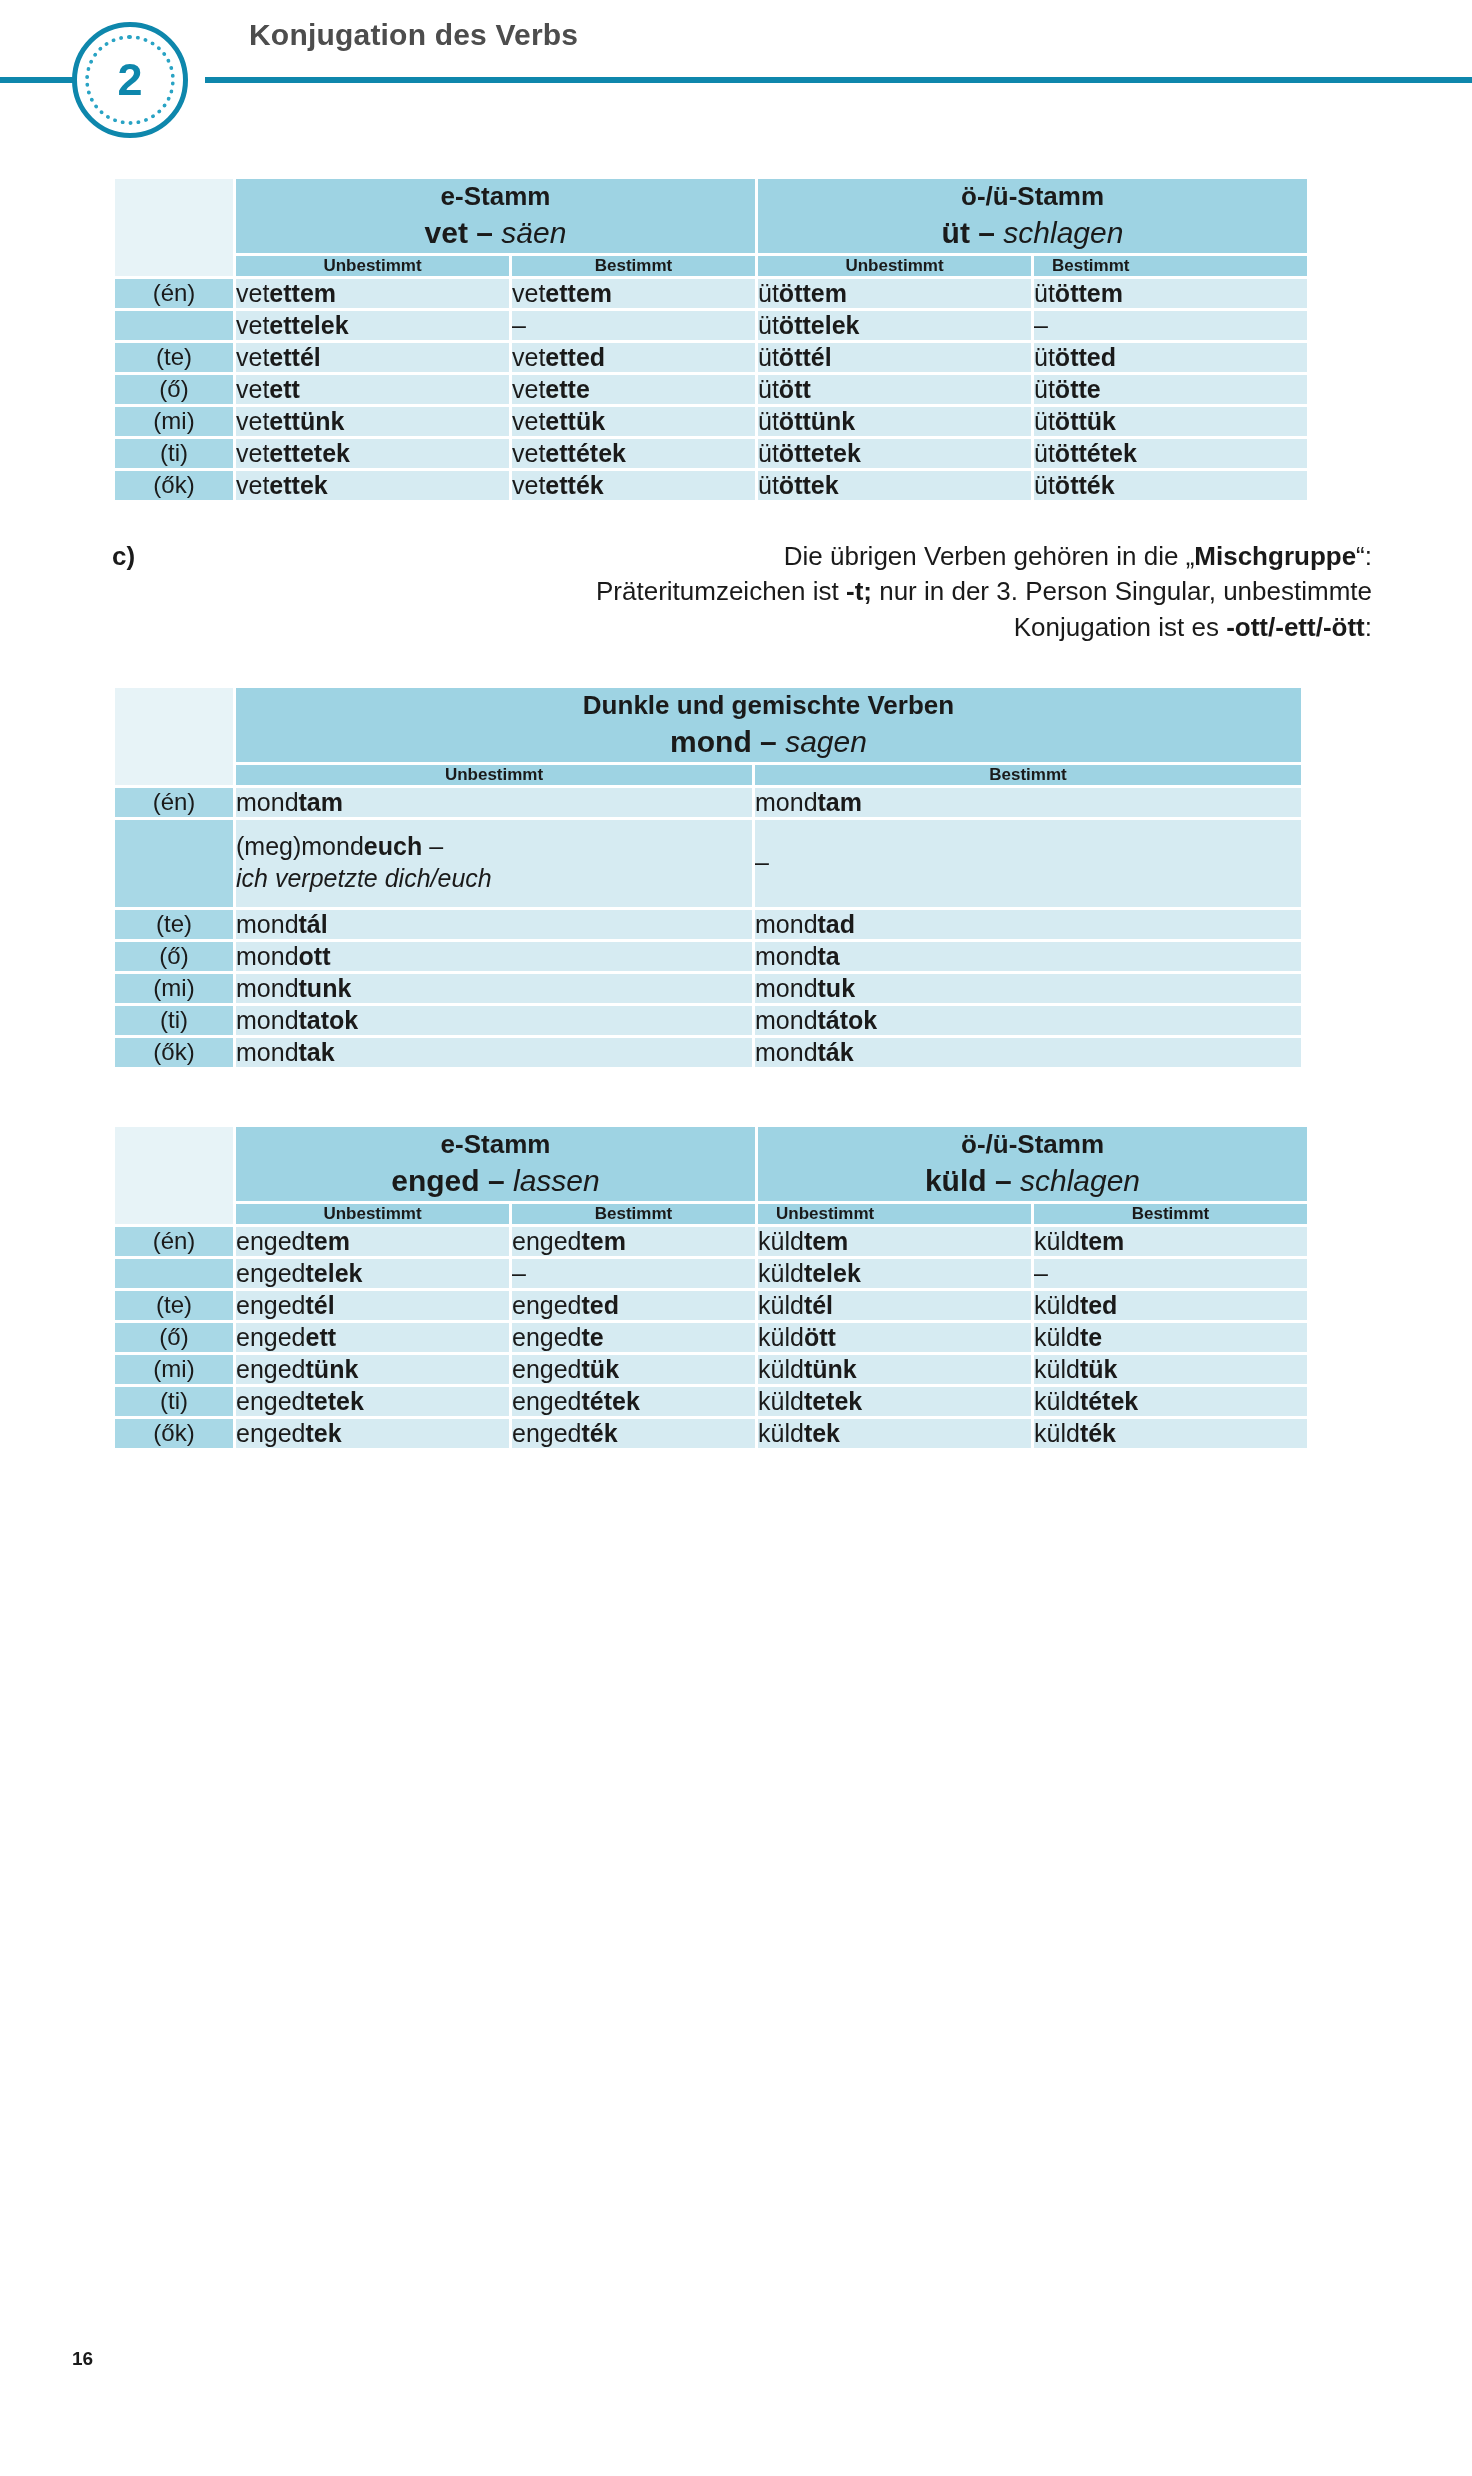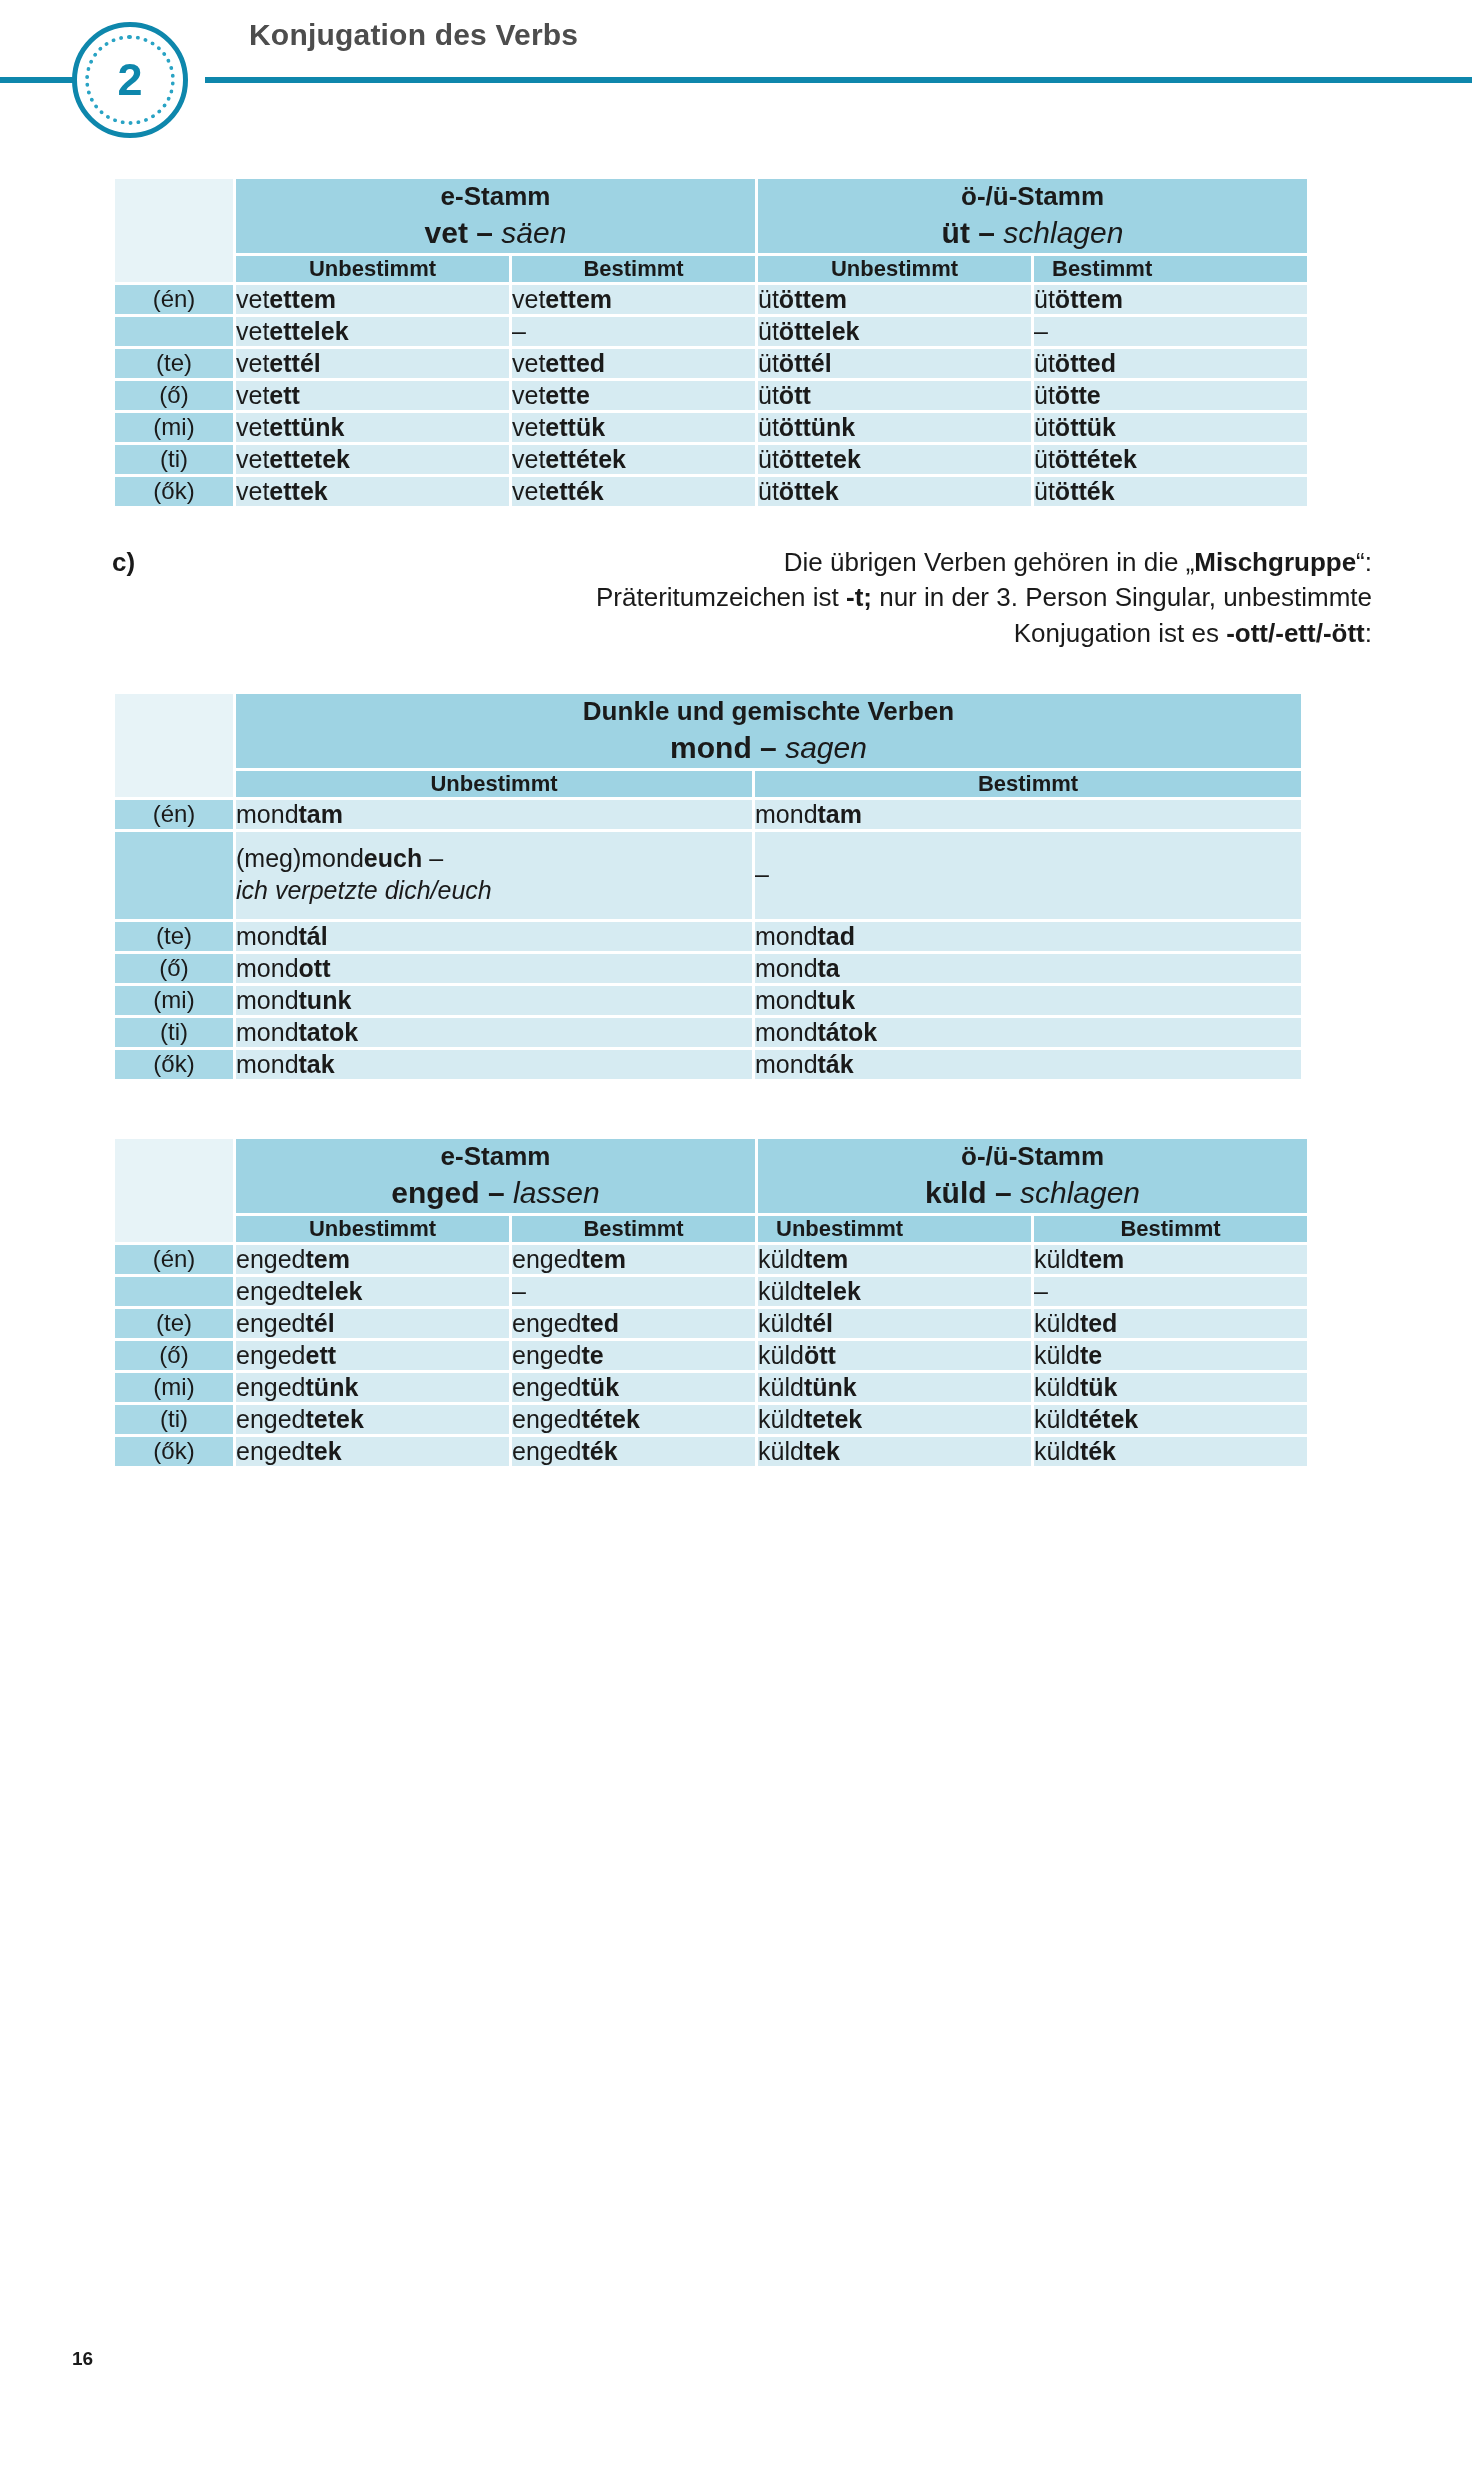--- a/index.html
+++ b/index.html
@@ -125,21 +125,21 @@
   }
   .cell-grouphead .sub em {
     font-style: italic;
     font-weight: normal;
   }
   .cell-subhead {
     background: #9ed3e3;
     text-align: center;
     padding: 8px 8px 10px 8px;
     font-weight: bold;
-    font-size: 22px;
+    font-size: 17px;
   }
   .cell-subhead.left {
     text-align: left;
     padding-left: 18px;
   }
   .cell-data {
     background: #d6ebf2;
     padding: 9px 12px 10px 18px;
     font-size: 25px;
     color: #1a1a1a;

